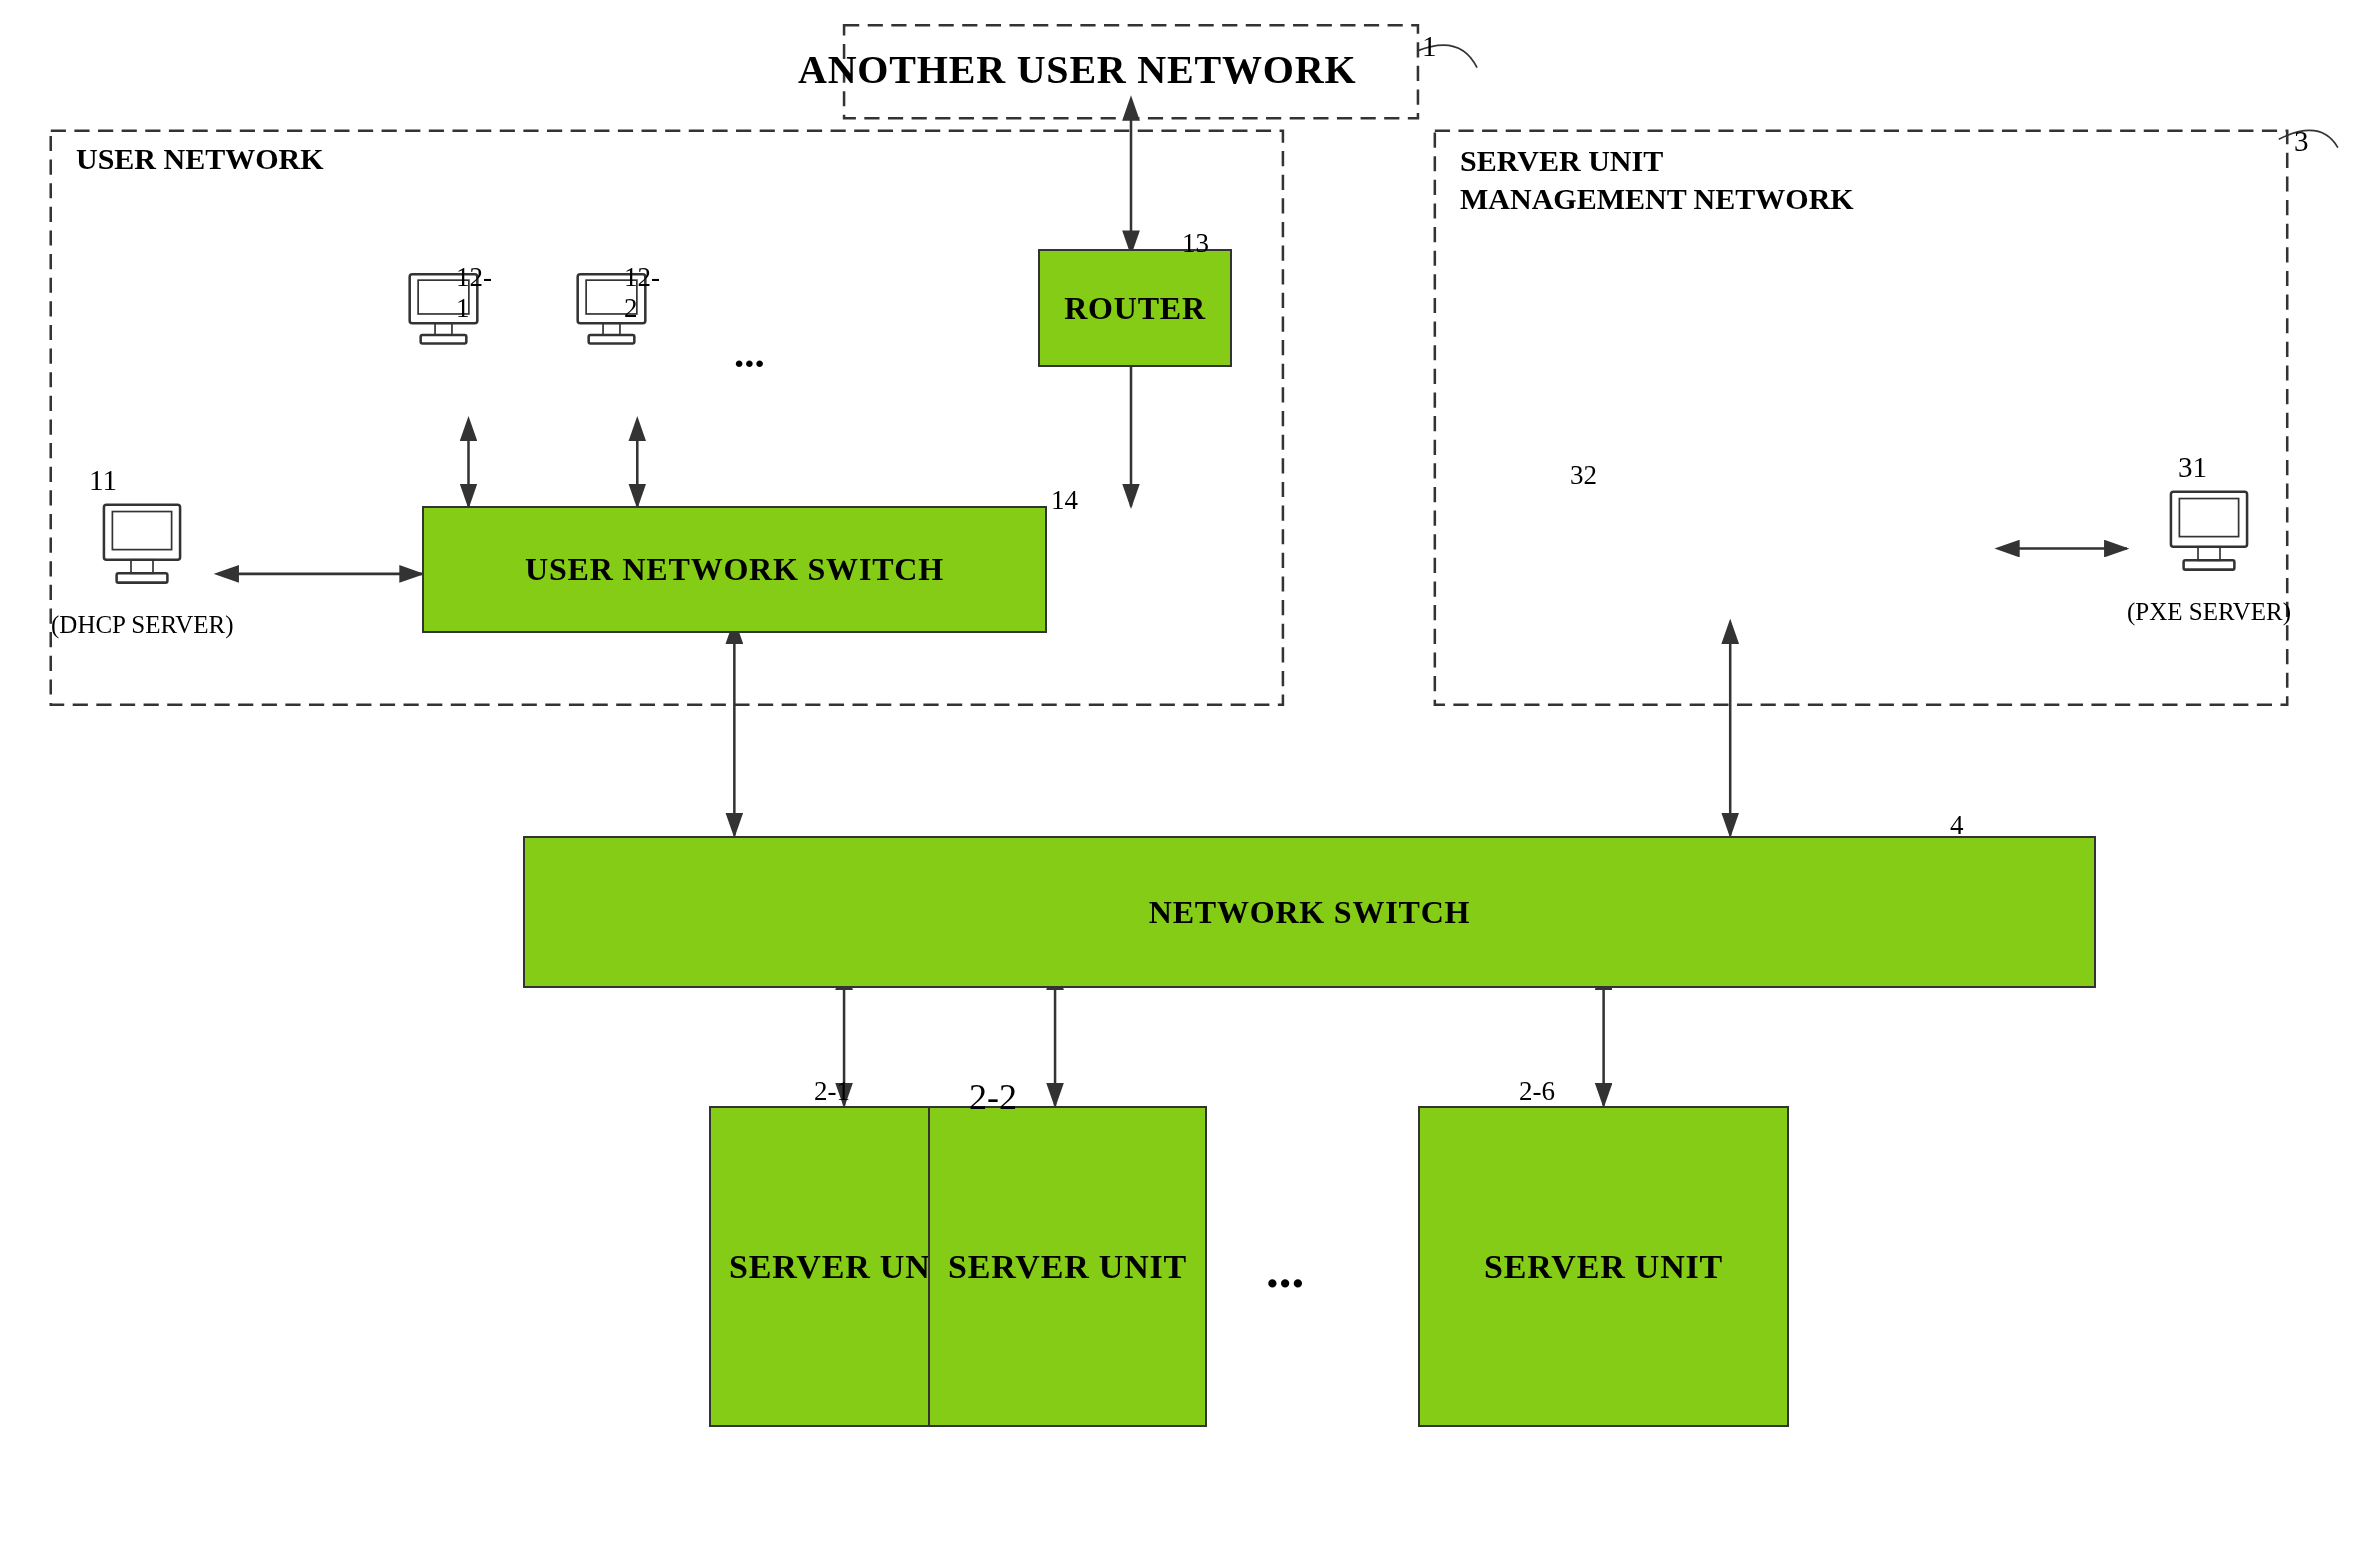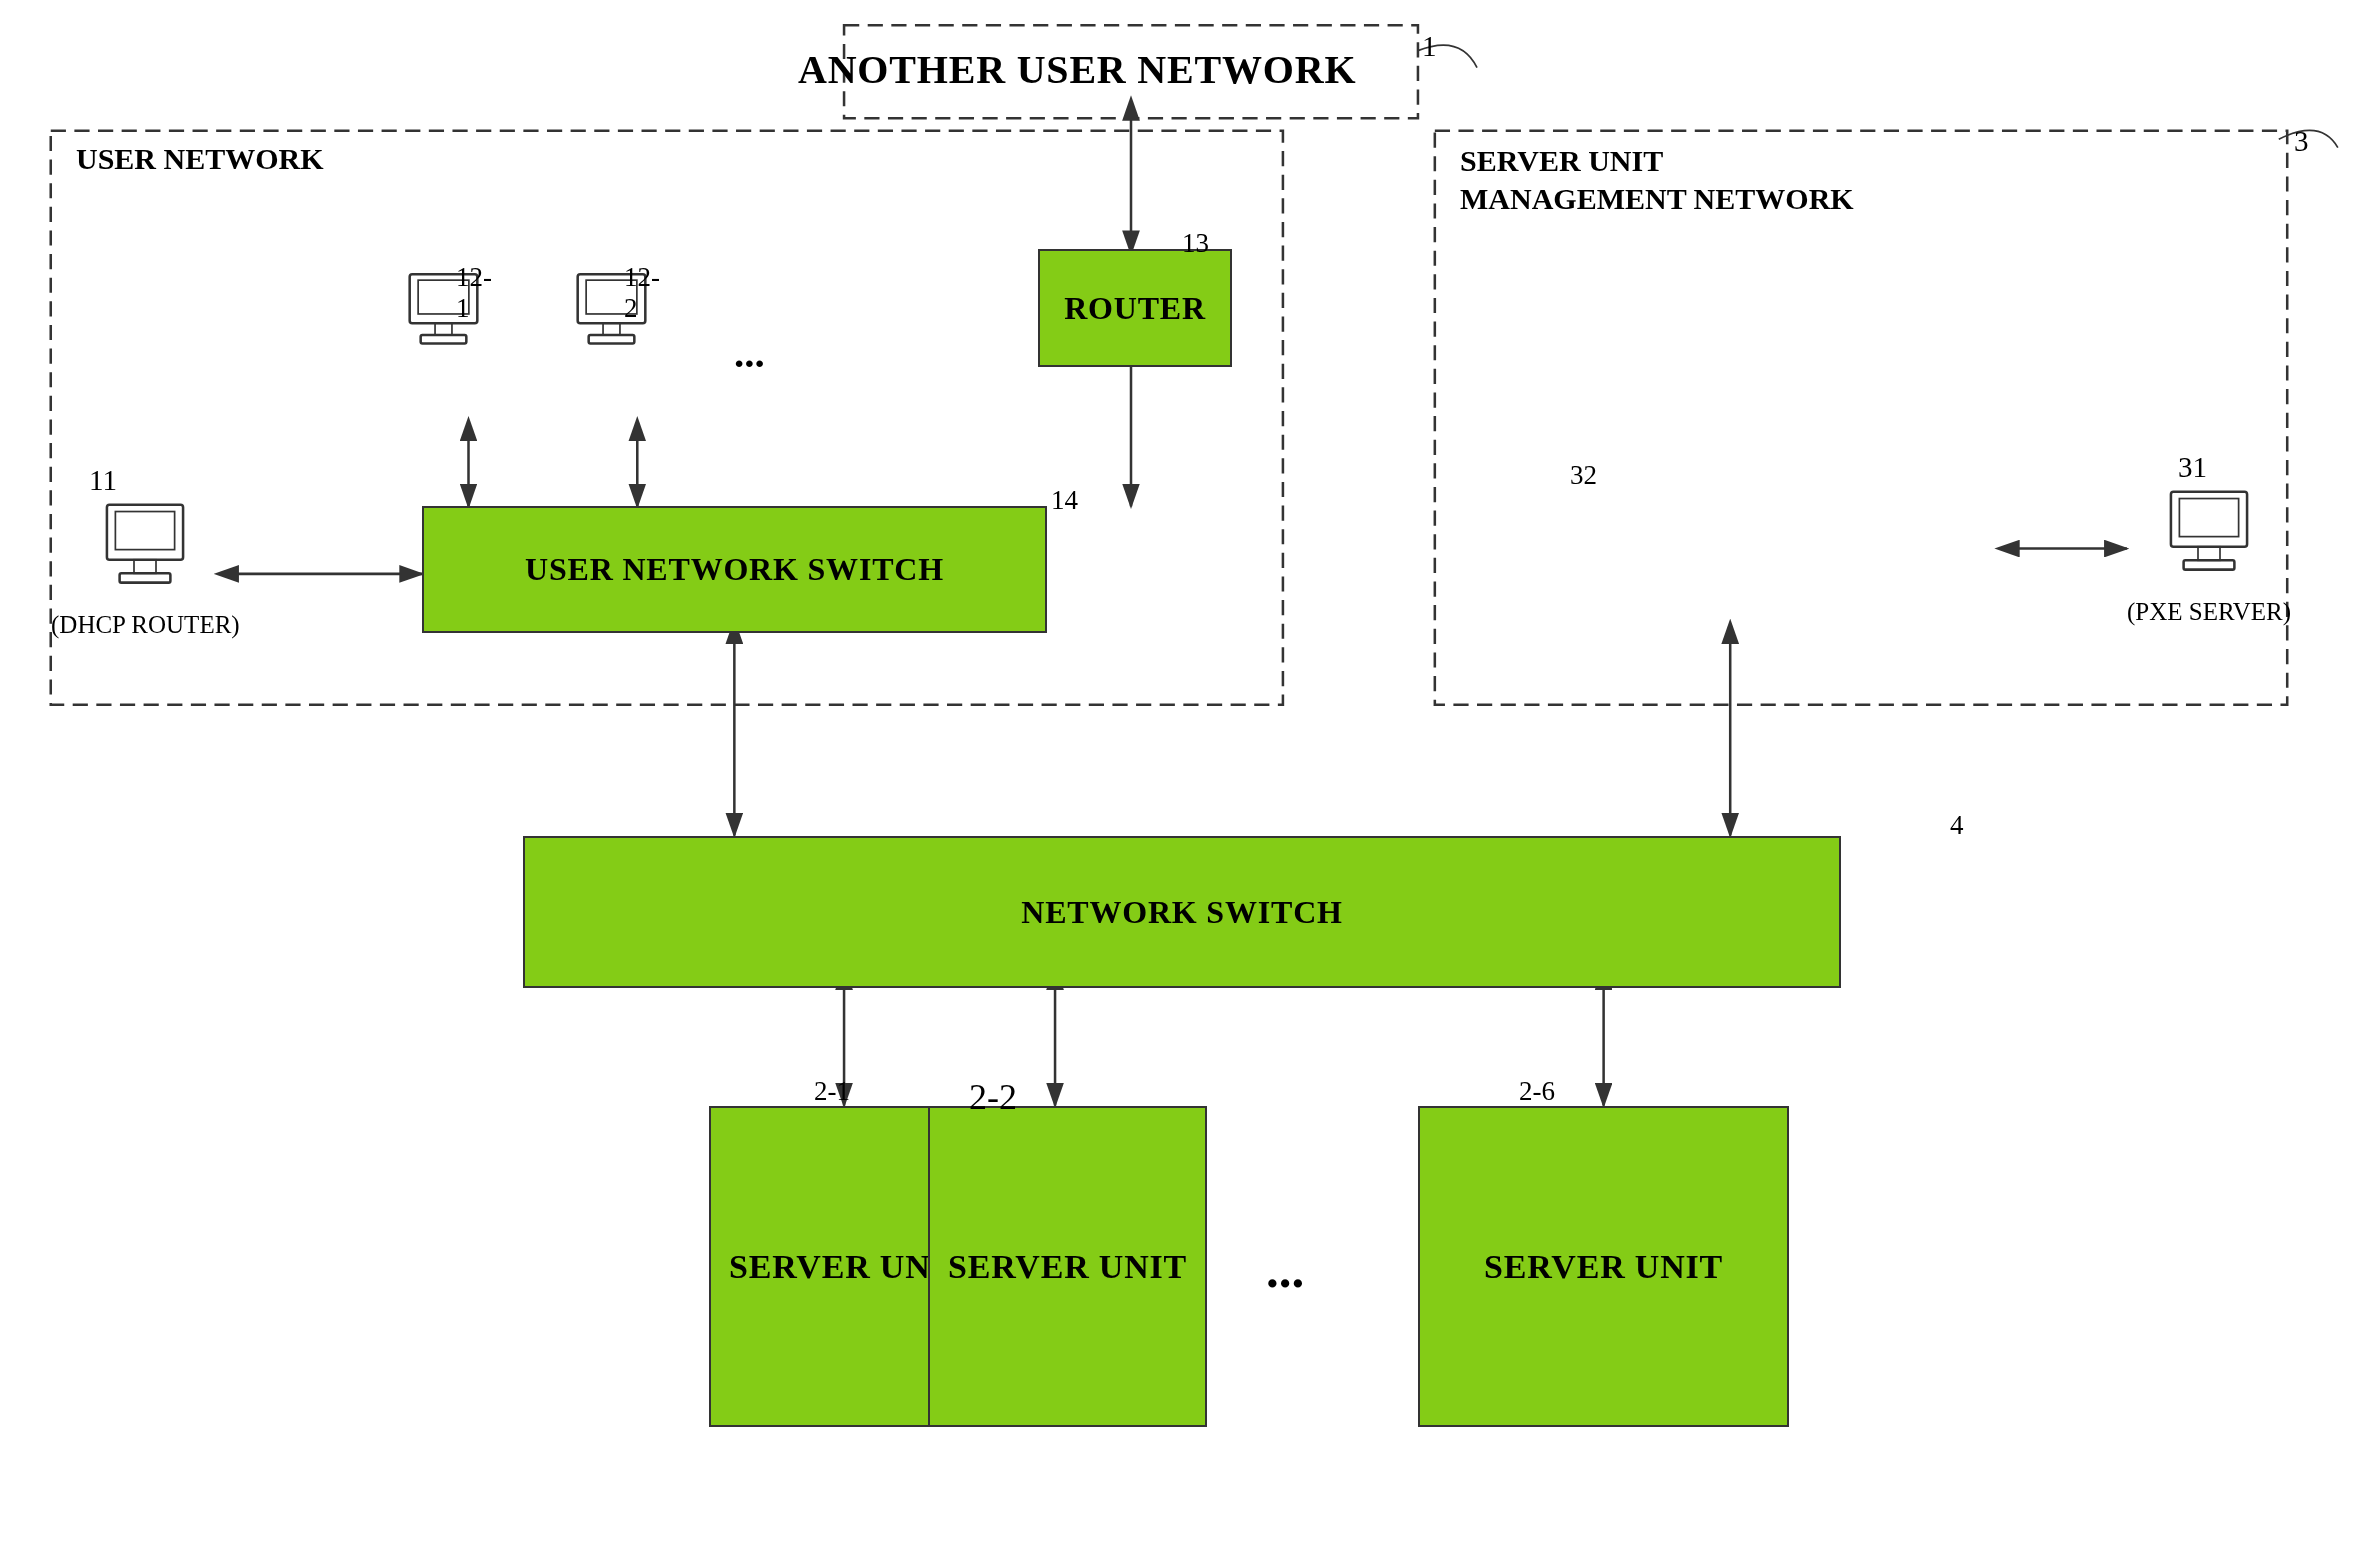--- a/index.html
+++ b/index.html
@@ -153,38 +153,38 @@
   <div style="position:absolute; top:485px; left:1051px; font-size:27px;">14</div>
 
   <div style="position:absolute; top:498px; left:51px; display:flex; flex-direction:column; align-items:center;">
     <div style="position:absolute; top:-34px; left:38px; font-size:29px;">11</div>
     <svg width="110" height="110" viewBox="0 0 130 130">
       <rect x="20" y="8" width="90" height="65" rx="3" ry="3" fill="none" stroke="#333" stroke-width="3"></rect>
       <rect x="30" y="16" width="70" height="45" fill="none" stroke="#333" stroke-width="2"></rect>
       <rect x="52" y="73" width="26" height="16" fill="none" stroke="#333" stroke-width="2"></rect>
       <rect x="35" y="89" width="60" height="11" rx="2" fill="none" stroke="#333" stroke-width="3"></rect>
     </svg>
-    <div style="margin-top:3.4px; font-size:25px; text-align:center;">(DHCP ROUTER)</div>
+    <div style="margin-top:3.4px; font-size:25px; text-align:center;">(DHCP SERVER)</div>
   </div>
 
 
   <div style="position:absolute; top:460px; left:1570px; font-size:27px;">32</div>
 
   <div style="position:absolute; top:485px; left:2127px; display:flex; flex-direction:column; align-items:center;">
     <div style="position:absolute; top:-34px; left:51px; font-size:29px;">31</div>
     <svg width="110" height="110" viewBox="0 0 130 130">
       <rect x="20" y="8" width="90" height="65" rx="3" ry="3" fill="none" stroke="#333" stroke-width="3"></rect>
       <rect x="30" y="16" width="70" height="45" fill="none" stroke="#333" stroke-width="2"></rect>
       <rect x="52" y="73" width="26" height="16" fill="none" stroke="#333" stroke-width="2"></rect>
       <rect x="35" y="89" width="60" height="11" rx="2" fill="none" stroke="#333" stroke-width="3"></rect>
     </svg>
     <div style="margin-top:3.4px; font-size:25px; text-align:center;">(PXE SERVER)</div>
   </div>
 
-  <div class="solid-box" style="position:absolute; top:836px; left:523px; width:1318px; height:152px;">
+  <div class="solid-box" style="position:absolute; top:836px; left:523px; width:1573px; height:152px;">
     <span class="box-label">NETWORK SWITCH</span>
   </div>
 
   <div style="position:absolute; top:810px; left:1950px; font-size:27px;">4</div>
 
   <div class="solid-box" style="position:absolute; top:1106px; left:709px; width:279px; height:321px;">
     <span class="box-label" style="font-size:34px; line-height:1.4;">SERVER
 UNIT</span>
   </div>
 

